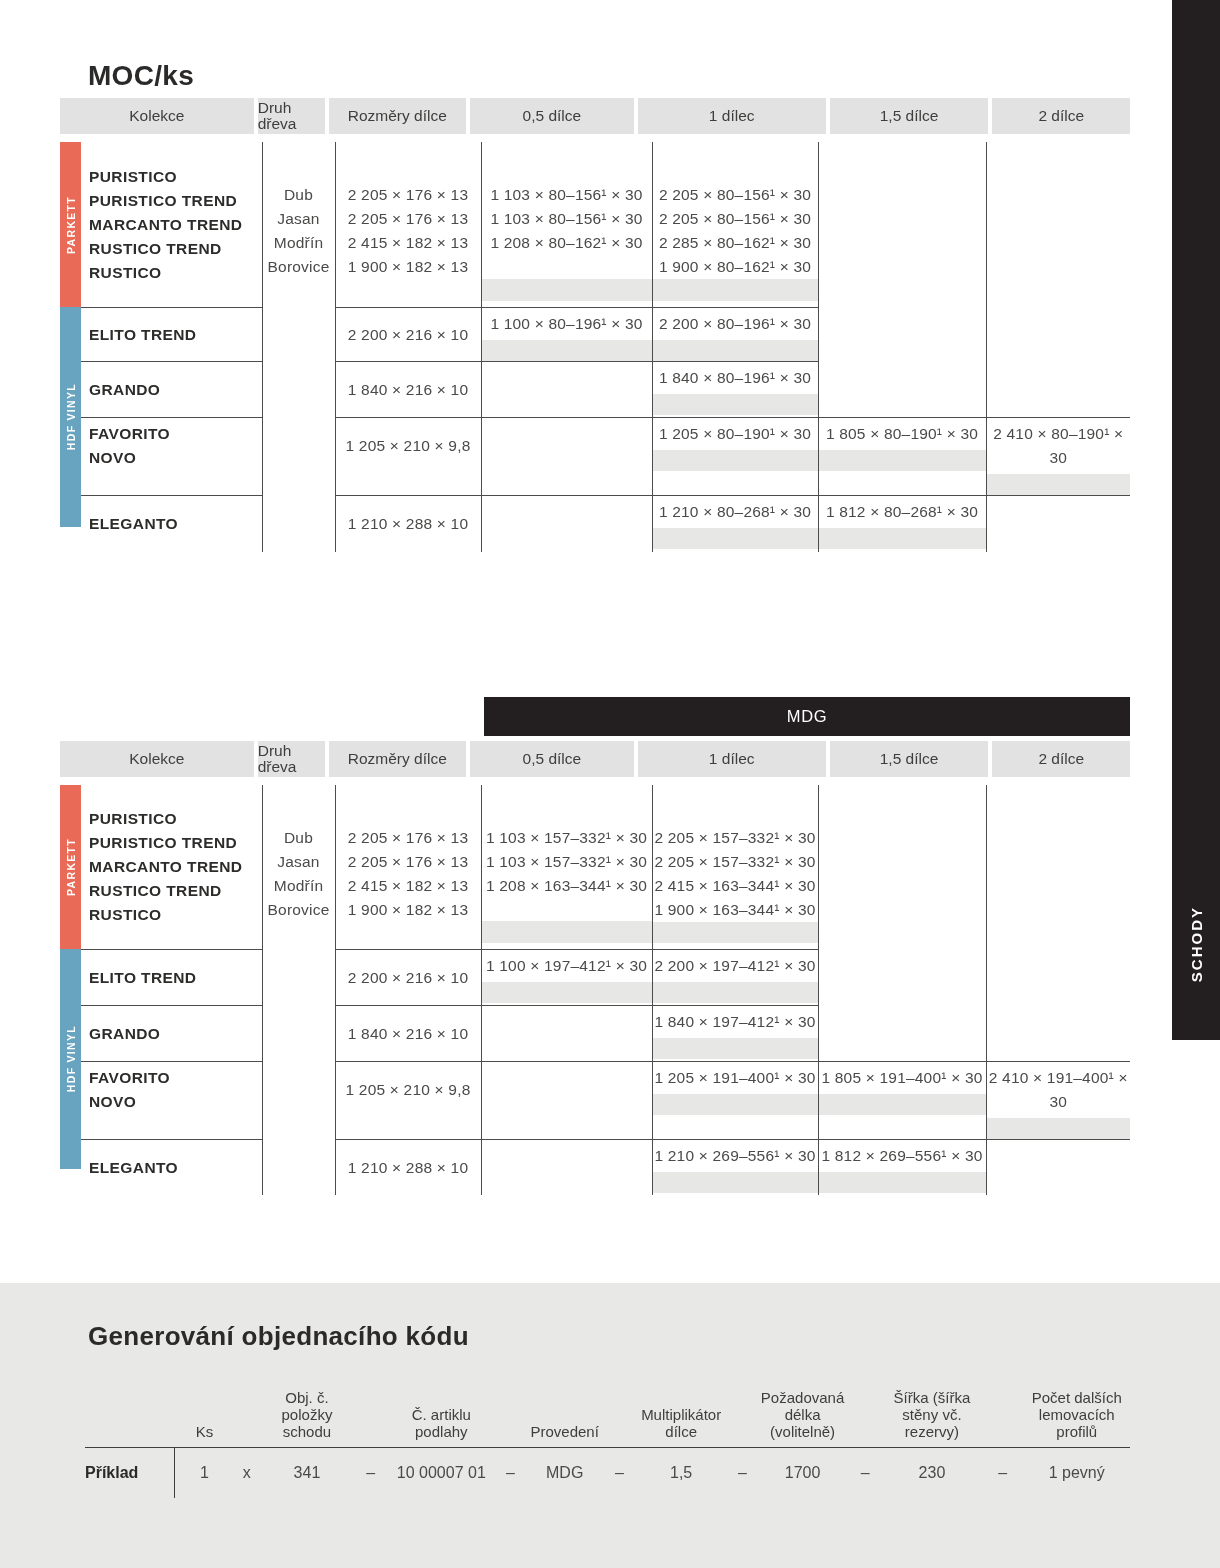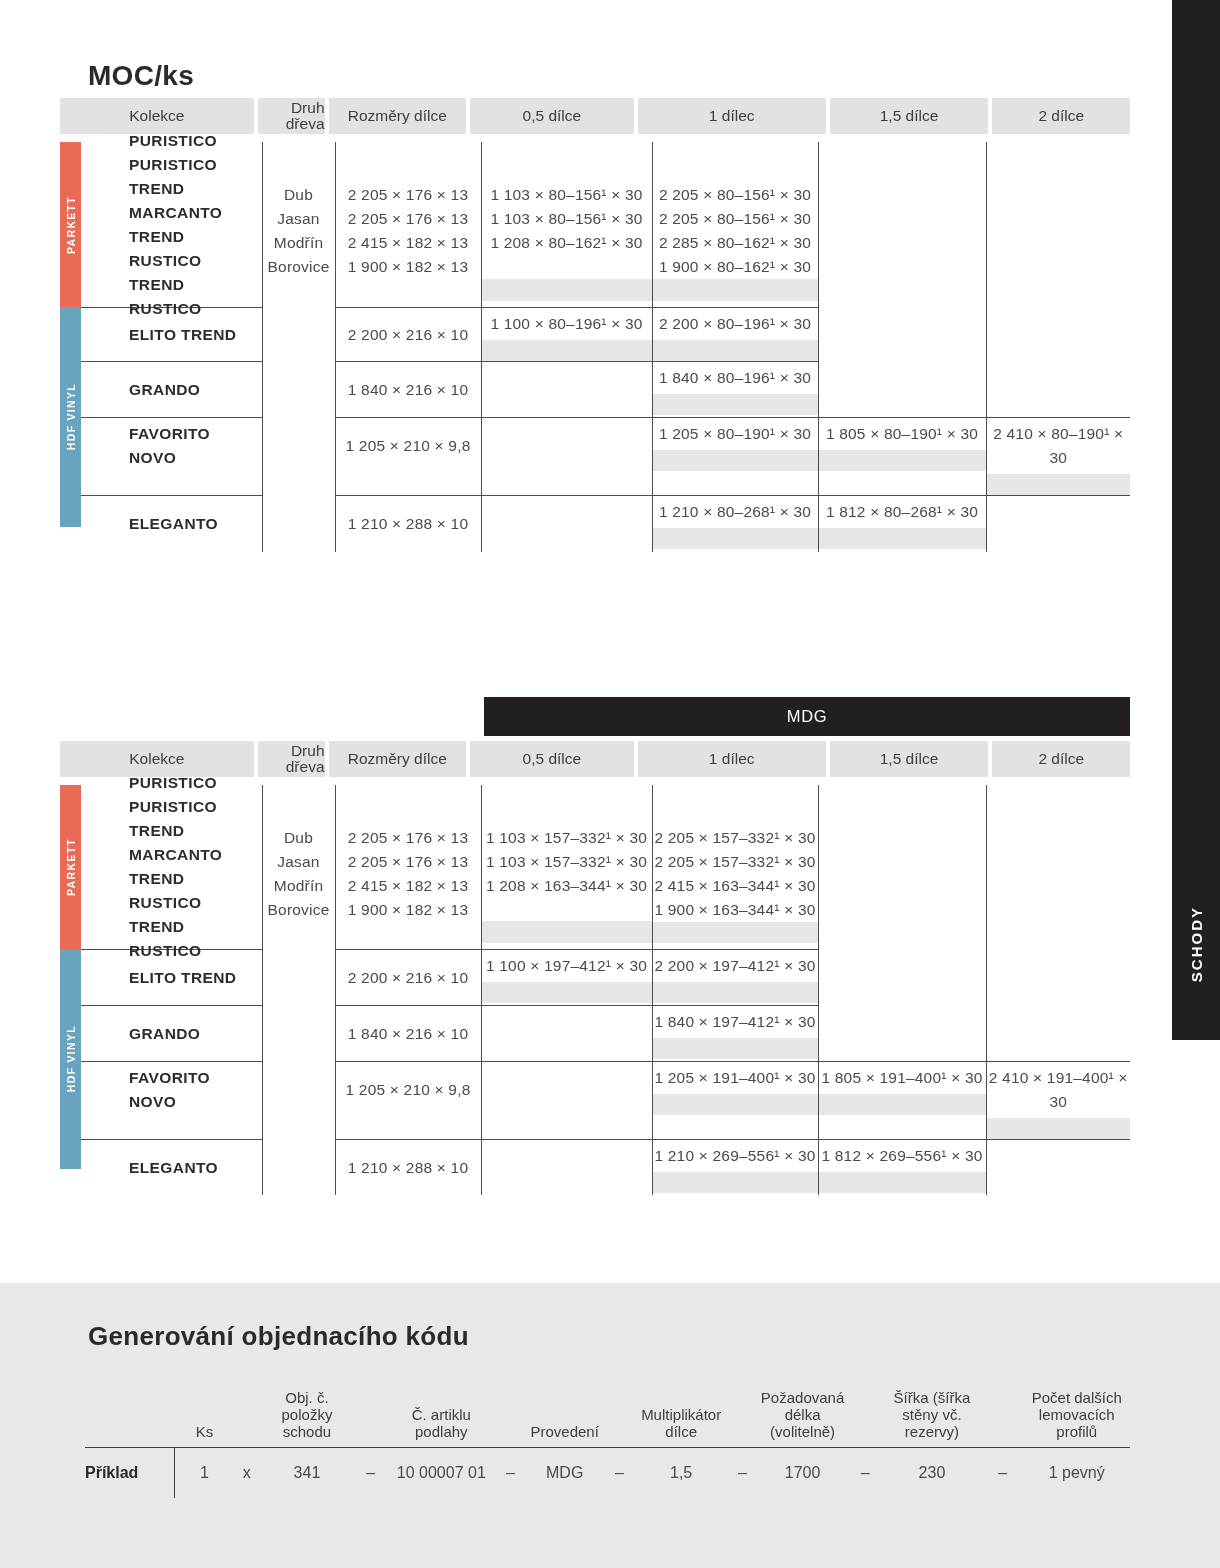--- a/index.html
+++ b/index.html
@@ -29,21 +29,21 @@
   #table-mdn { top:93px; }
   #table-mdg { top:697px; }
 
   .band {
     margin-left:424px; width:646px; height:39px; background:#231f20;
     color:#fff; display:flex; align-items:center; justify-content:center;
     font-size:16.5px; letter-spacing:0.6px;
   }
   .head-row { display:flex; gap:4px; margin-top:5px; height:36px; }
   .head-cell {
-    background:#e2e2e2; color:#3e3e3d; font-size:15.5px; text-align:right;
+    background:#e2e2e2; color:#3e3e3d; font-size:15.5px; text-align:left;
     display:flex; align-items:center; justify-content:center; line-height:16.5px;
   }
   .hw1{width:200px}.hw2{width:69px}.hw3{width:142px}.hw4{width:169px}
   .hw5{width:194px}.hw6{width:164px}.hw7{width:142px}
 
   .body-wrap { display:flex; margin-top:8px; }
   .side-col { width:21px; display:flex; flex-direction:column; }
   .side-block { display:flex; align-items:center; justify-content:center; }
   .side-parkett { background:#e96a56; }
   .side-hdf { background:#68a3bf; }
@@ -53,21 +53,21 @@
   }
 
   table.grid { border-collapse:collapse; table-layout:fixed; width:1049px; }
   table.grid td { padding:0; vertical-align:top; font-size:15.5px; color:#4a4a49; letter-spacing:0.2px; }
   .bl { border-left:1px solid #4c4c4c; }
   .bt { border-top:1px solid #4c4c4c; }
   .ln  { line-height:24px; }
   .val { text-align:center; }
   .kol { font-weight:bold; color:#2d2c2b; letter-spacing:0.4px; padding-left:8px; }
   .vc { display:flex; flex-direction:column; justify-content:center; text-align:center; }
-  .vcl { display:flex; flex-direction:column; justify-content:center;margin-left:40px; }
+  .vcl { display:flex; flex-direction:column; justify-content:center; }
   .cf { display:flex; flex-direction:column; }
   .pt41 { padding-top:41px; }
   .pt4 { padding-top:4px; }
   .ph { background:#e7e7e6; height:22px; }
   .ph-s { background:#e7e7e6; height:21px; margin-top:4px; }
   .auto-b { margin-top:auto; margin-bottom:6px; }
   .druh { padding-top:41px; text-align:center; }
 
   
   .order-section { position:absolute; left:0; top:1283px; width:1220px; height:285px; background:#e8e8e7; }

